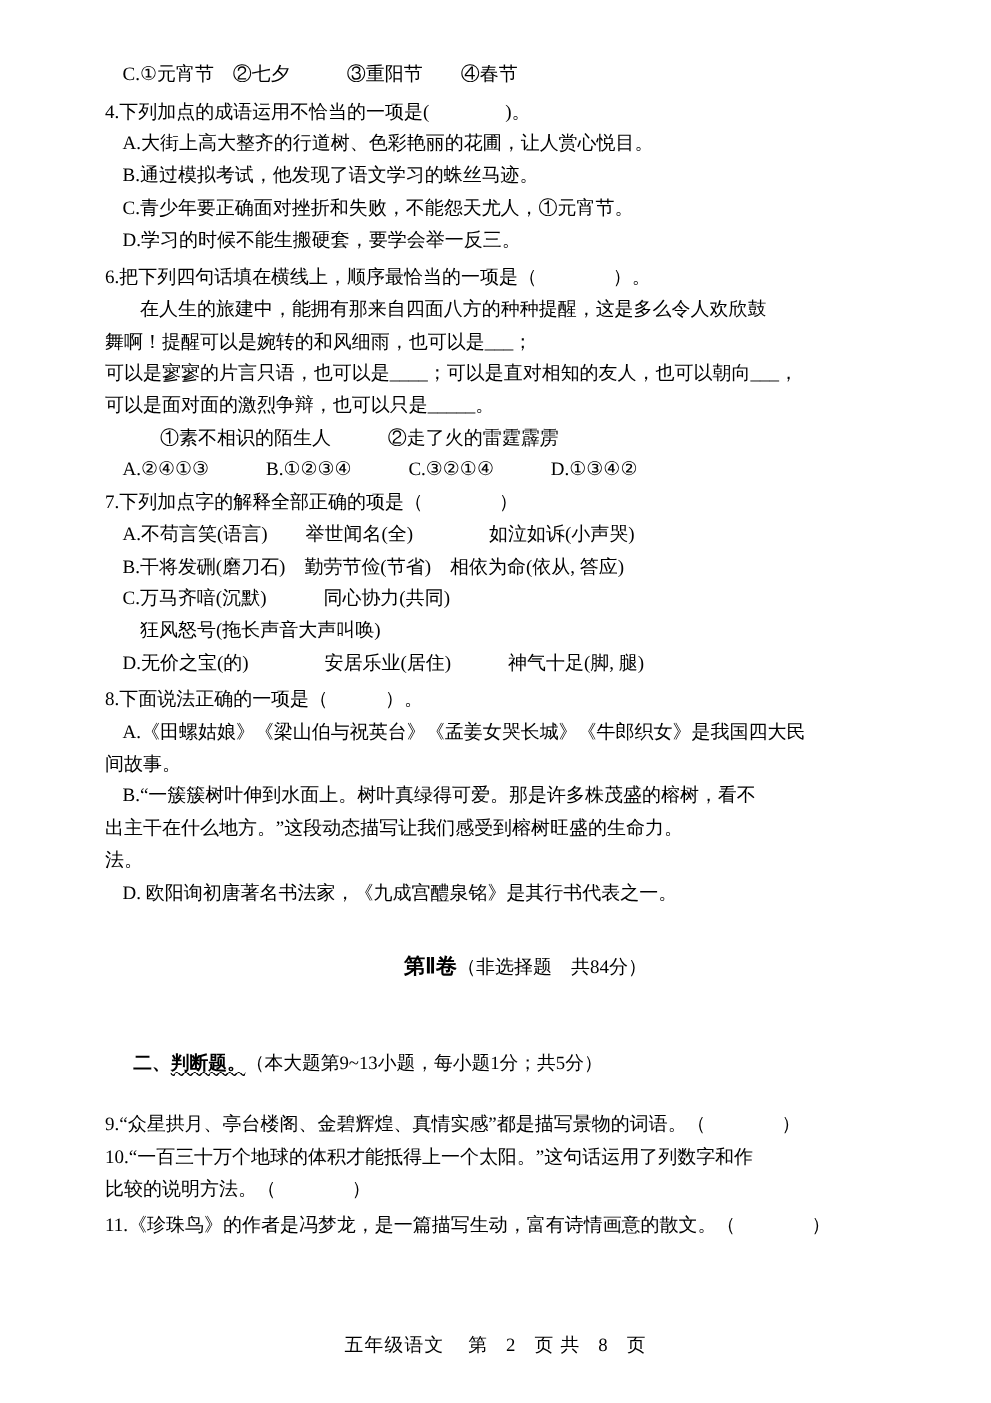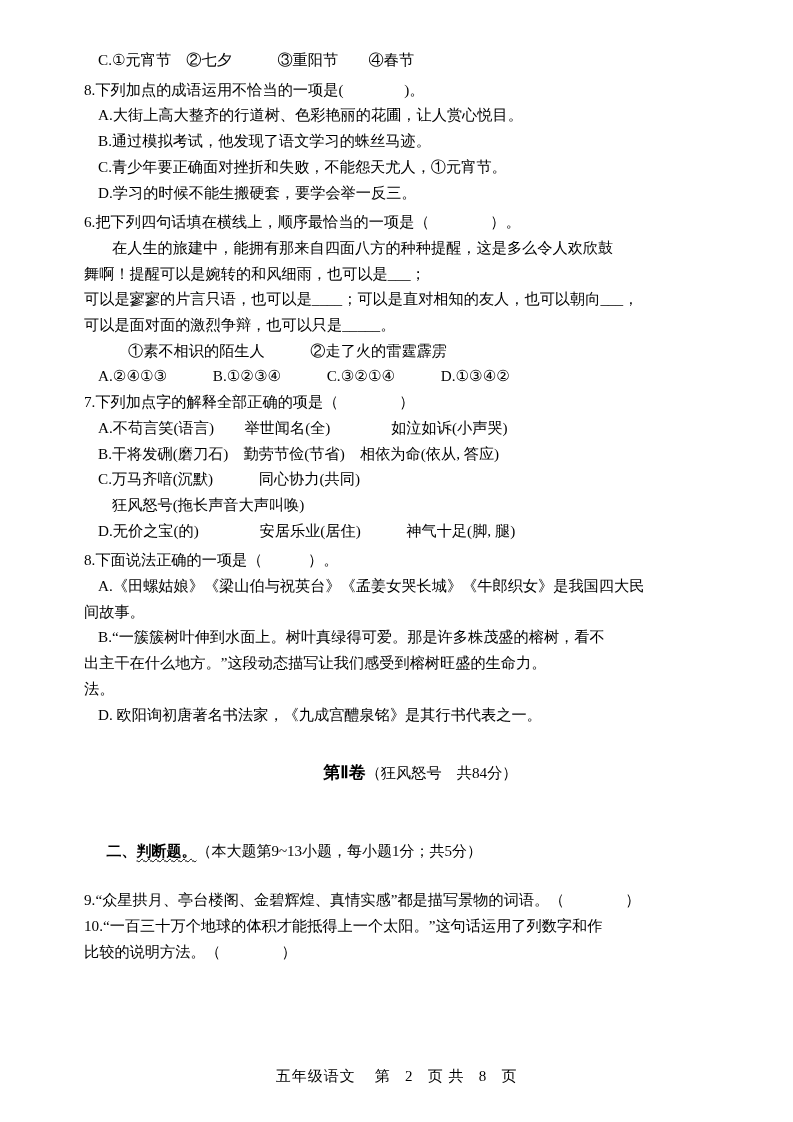--- a/index.html
+++ b/index.html
@@ -68,21 +68,21 @@
   .hdr-title { margin-top: 10px; }
 </style>
 </head>
 <body>
 
 <div class="page">
   <div class="content">
 
     <div class="line indent1">C.①元宵节　②七夕　　　③重阳节　　④春节</div>
 
-    <div class="line q-start blk">8.下列加点的成语运用不恰当的一项是(　　　　)。</div>
+    <div class="line q-start blk">4.下列加点的成语运用不恰当的一项是(　　　　)。</div>
     <div class="line indent1">A.大街上高大整齐的行道树、色彩艳丽的花圃，让人赏心悦目。</div>
     <div class="line indent1">B.通过模拟考试，他发现了语文学习的蛛丝马迹。</div>
     <div class="line indent1">C.青少年要正确面对挫折和失败，不能怨天尤人，①元宵节。</div>
     <div class="line indent1">D.学习的时候不能生搬硬套，要学会举一反三。</div>
 
     <div class="line q-start blk">6.把下列四句话填在横线上，顺序最恰当的一项是（　　　　）。</div>
     <div class="line indent2">在人生的旅建中，能拥有那来自四面八方的种种提醒，这是多么令人欢欣鼓</div>
     <div class="line q-start">舞啊！提醒可以是婉转的和风细雨，也可以是___；</div>
     <div class="line q-start">可以是寥寥的片言只语，也可以是____；可以是直对相知的友人，也可以朝向___，</div>
     <div class="line q-start">可以是面对面的激烈争辩，也可以只是_____。</div>
@@ -98,30 +98,31 @@
 
     <div class="line q-start blk">8.下面说法正确的一项是（　　　）。</div>
     <div class="line indent1">A.《田螺姑娘》《梁山伯与祝英台》《孟姜女哭长城》《牛郎织女》是我国四大民</div>
     <div class="line q-start">间故事。</div>
     <div class="line indent1">B.“一簇簇树叶伸到水面上。树叶真绿得可爱。那是许多株茂盛的榕树，看不</div>
     <div class="line q-start">出主干在什么地方。”这段动态描写让我们感受到榕树旺盛的生命力。</div>
     <div class="line q-start">法。</div>
     <div class="line indent1">D. 欧阳询初唐著名书法家，《九成宫醴泉铭》是其行书代表之一。</div>
 
     <div class="line center hdr-title">
-      <span class="big">第Ⅱ卷</span><span>（狂风怒号　共84分）</span>
+      <span class="big">第Ⅱ卷</span><span>（非选择题　共84分）</span>
     </div>
 
     <div class="line q-start sec-head">
       <span class="bd">二、</span><span class="bd wavy">判断题。</span><span>（本大题第9~13小题，每小题1分；共5分）</span>
     </div>
 
     <div class="line q-start">9.“众星拱月、亭台楼阁、金碧辉煌、真情实感”都是描写景物的词语。（　　　　）</div>
     <div class="line q-start">10.“一百三十万个地球的体积才能抵得上一个太阳。”这句话运用了列数字和作</div>
     <div class="line q-start">比较的说明方法。（　　　　）</div>
+    <div class="line q-start blk">11.《珍珠鸟》的作者是冯梦龙，是一篇描写生动，富有诗情画意的散文。（　　　　）</div>
 
   </div>
 
   <div class="footer">
     <span>五年级语文</span>
     <span>&nbsp;&nbsp;</span>
     <span>第</span>
     <span>&nbsp;</span>
     <span>2</span>
     <span>&nbsp;</span>

